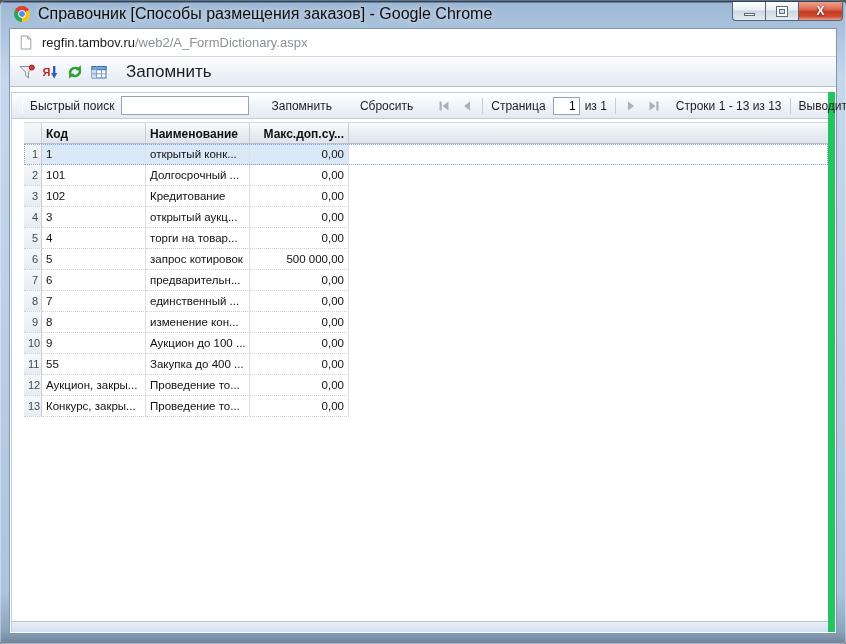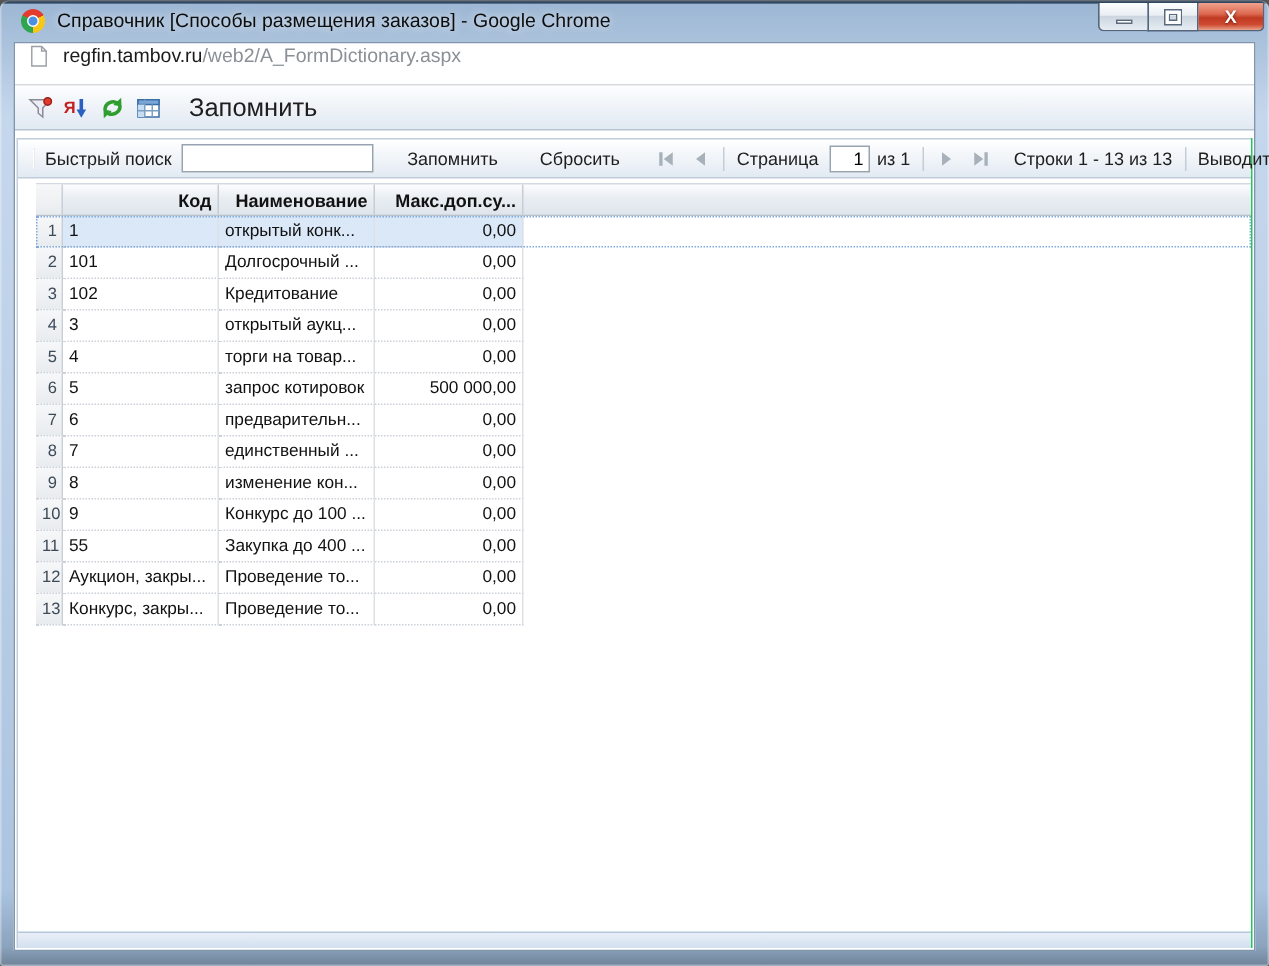--- a/index.html
+++ b/index.html
@@ -15,55 +15,55 @@
       #8ba3bd 98%, #6f8398 100%);
     box-shadow: inset 0 0 0 1px rgba(255,255,255,.35);
   }
 
   
   .titlebar { position:absolute; top:0; left:0; right:0; height:28px; }
   .chrome-icon { position:absolute; left:14px; top:6px; width:16px; height:16px; border-radius:50%;
     background: conic-gradient(from -60deg, #e33b2e 0 120deg, #f7c617 120deg 240deg, #30a550 240deg 360deg); }
   .chrome-icon::after { content:''; position:absolute; inset:4px; border-radius:50%;
     background:#4a90e2; border:1.5px solid #fff; }
-  .title-text { position:absolute; left:38px; top:0; line-height:27px; font-size:13px; color:#0d0d0d;
+  .title-text { position:absolute; left:38px; top:0; line-height:27px; font-size:16px; color:#0d0d0d;
     white-space:nowrap; text-shadow: 0 0 6px rgba(255,255,255,.8); }
 
   .winbtns { position:absolute; top:2px; right:3px; display:flex; }
   .wbtn { height:19px; border:1px solid #55657a; border-top:none; display:flex; align-items:center; justify-content:center;
     background: linear-gradient(#fdfefe, #e9eef3 45%, #ccd6e0 50%, #e7edf3); }
   .wbtn-min { width:33px; border-radius:0 0 0 4px; border-right:none; }
   .wbtn-max { width:33px; border-right:none; }
   .wbtn-close { width:45px; border-radius:0 0 4px 0;
     background: linear-gradient(#efa28e, #dd6a50 40%, #c03a22 55%, #cf4b31 80%, #e8a18c); }
   .glyph-min { width:11px; height:3px; background:#fff; border:1px solid #5b6a7d; margin-top:6px; }
   .glyph-max { width:10px; height:9px; border:2px solid #fff; box-shadow:0 0 0 1px #5b6a7d, inset 0 0 0 1px #5b6a7d; }
   .glyph-close { color:#fff; font-weight:bold; font-size:12px; line-height:1; text-shadow:0 1px 2px rgba(70,0,0,.7); }
 
   
   .inner { position:absolute; left:9px; right:9px; top:28px; bottom:10px;
     background:#fff; border:1px solid #7f96ad; }
 
   .urlbar { position:absolute; top:0; left:0; right:0; height:28px; background:#fff;
-    border-bottom:1px solid #d6dade; display:flex; padding-left:9px; }
+    border-bottom:1px solid #d6dade; display:flex; align-items:center; padding-left:9px; }
   .page-ico { width:14px; height:17px; margin-right:9px; flex:none; }
   .url-text { font-size:13px; white-space:nowrap; }
   .url-domain { color:#1b1b1b; }
   .url-path { color:#8a9096; }
 
   .toolbar { position:absolute; top:29px; left:0; right:0; height:29px;
     background:linear-gradient(#fcfdfe, #e1e9f2); border-bottom:1px solid #b7c3d1;
     display:flex; align-items:center; padding-left:5px; }
   .tbicon { width:18px; height:18px; margin:0 3px; cursor:pointer; }
   .tb-label { margin-left:15px; font-size:17px; color:#1e1e1e; cursor:pointer; }
 
   
   .bodyarea { position:absolute; top:59px; left:0; right:0; bottom:0; background:#fff; }
   .panel { position:absolute; top:4px; left:1px; right:1px; bottom:1px;
-    border-left:1px solid #c3cfdc; border-right:1px solid #22c55e;padding-left:36px; }
+    border-left:1px solid #c3cfdc; border-right:7px solid #22c55e;padding-left:36px; }
 
   .searchbar { position:absolute; top:0; left:0; right:0; height:27px;
     background:linear-gradient(#ffffff, #e2eaf2);
     border-top:1px solid #c0ccd9; border-bottom:1px solid #c0ccd9;
     display:flex; align-items:center; font-size:12px; color:#1e1e1e; white-space:nowrap; }
   .handle { width:2px; height:14px; background:#a9b4c1; border-right:1px solid #fff; margin-left:10px; }
   .sb-label { margin-left:7px; }
   .sb-input { margin-left:7px; width:128px; height:19px; border:1px solid #98a3b0; font-size:12px; padding:1px 3px;
     font-family:"Liberation Sans", sans-serif; }
   .sb-btn { margin-left:22px; cursor:pointer; color:#1e1e1e; }
@@ -72,21 +72,21 @@
   .vsep { width:1px; height:16px; background:#c3cdd8; margin:0 8px; flex:none; }
   .num-input { width:27px; height:18px; border:1px solid #98a3b0; font-size:12px; text-align:right; padding:1px 3px;
     font-family:"Liberation Sans", sans-serif; }
 
   
   .gridwrap { position:absolute; top:30px; left:12px; right:0; }
   .ghead { display:flex; height:22px;
     background:linear-gradient(#fbfcfd, #e9eef3 45%, #dfe5ec);
     border-top:1px solid #d3d9df; border-bottom:1px solid #b9c2cc;
     font-size:12px; font-weight:bold; color:#111; }
-  .gh { padding:4px 4px 0; border-right:1px solid #c6cdd5; overflow:hidden; white-space:nowrap; cursor:pointer;text-align:right; }
+  .gh { padding:4px 4px 0; border-right:1px solid #c6cdd5; overflow:hidden; white-space:nowrap; cursor:pointer; }
   .gh-fill { flex:1; border-right:none; cursor:default; }
 
   .grow { display:flex; height:21px; font-size:11.5px; color:#111; cursor:pointer; }
   .c { padding:4px 4px 0; border-right:1px solid #dde1e6; border-bottom:1px dotted #ccd1d7; overflow:hidden; white-space:nowrap; }
   .c-num { width:18px; background:linear-gradient(#f6f7f9,#e9ecef); color:#3c4a58; text-align:right; padding-right:3px;
     border-right:1px solid #c8cfd6; font-size:11px; }
   .c-code { width:104px; }
   .c-name { width:104px; }
   .c-sum  { width:99px; text-align:right; }
   .grow.sel { outline:1px dotted #82a9dc; outline-offset:-1px; }
@@ -245,21 +245,21 @@
               </div>
               <div class="grow">
                 <div class="c c-num">9</div>
                 <div class="c c-code">8</div>
                 <div class="c c-name">изменение кон...</div>
                 <div class="c c-sum">0,00</div>
               </div>
               <div class="grow">
                 <div class="c c-num">10</div>
                 <div class="c c-code">9</div>
-                <div class="c c-name">Конкурс до 100 ...</div>
+                <div class="c c-name">Аукцион до 100 ...</div>
                 <div class="c c-sum">0,00</div>
               </div>
               <div class="grow">
                 <div class="c c-num">11</div>
                 <div class="c c-code">55</div>
                 <div class="c c-name">Закупка до 400 ...</div>
                 <div class="c c-sum">0,00</div>
               </div>
               <div class="grow">
                 <div class="c c-num">12</div>

